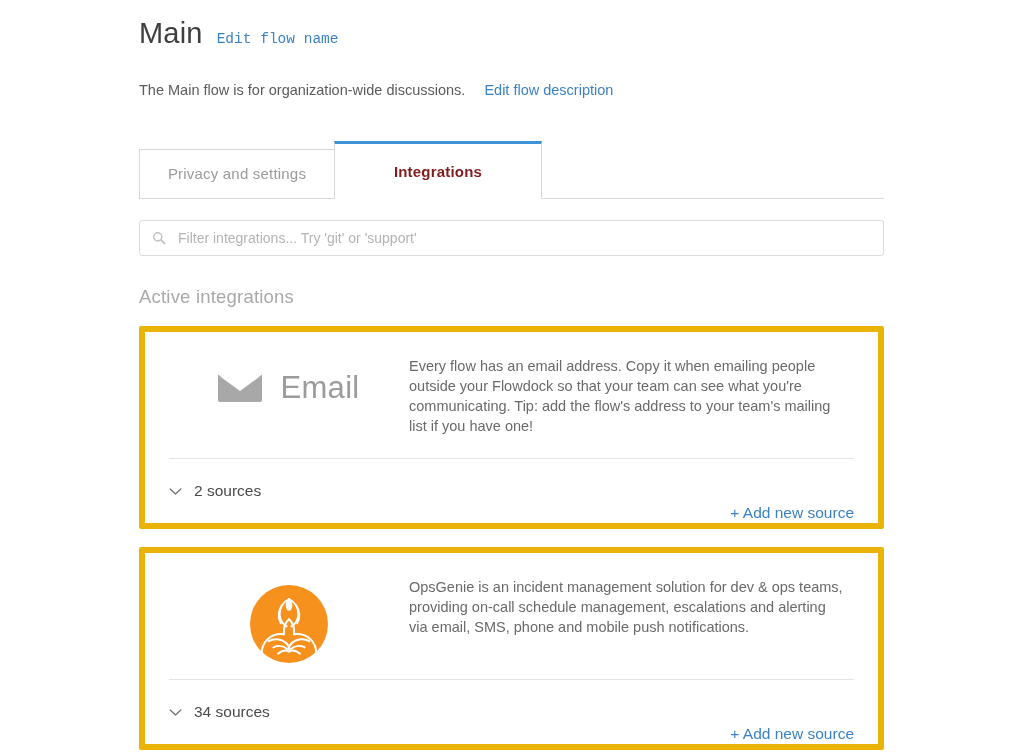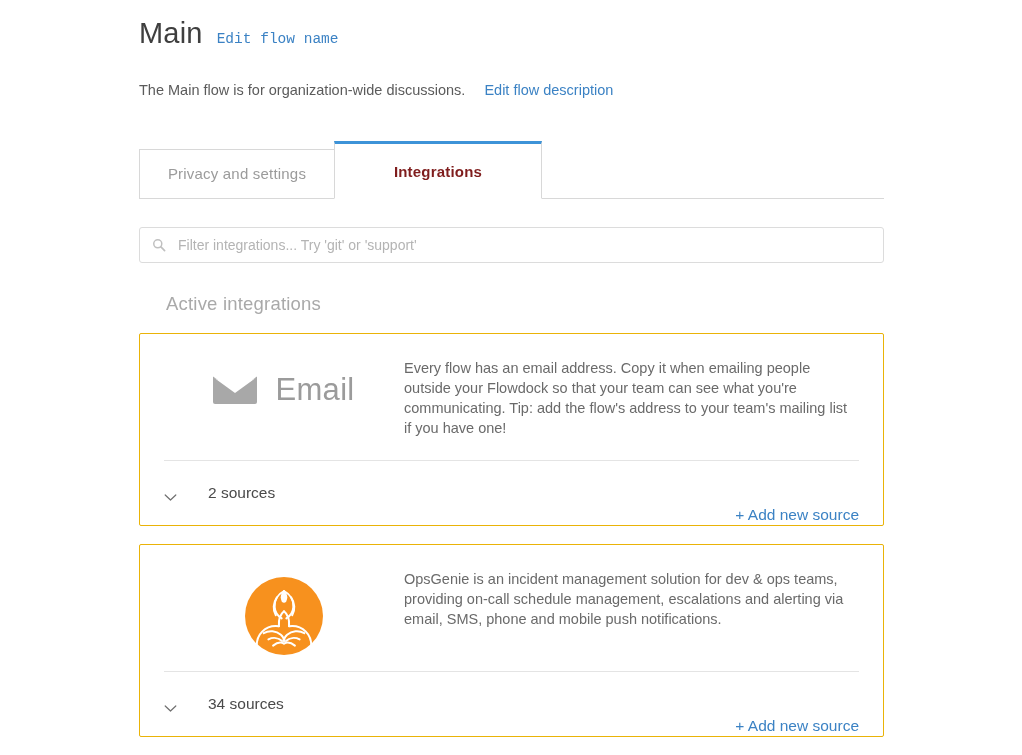--- a/index.html
+++ b/index.html
@@ -103,21 +103,21 @@
     left: 0;
     bottom: 0;
     width: 745px;
     height: 1px;
     background: #d8d8d8;
     z-index: 1;
   }
 
   
   .search-box {
-    margin-top: 28px;
+    margin-top: 21px;
     box-sizing: border-box;
     width: 745px;
     height: 36px;
     border: 1px solid #dcdcdc;
     border-radius: 3px;
     display: flex;
     align-items: center;
     padding: 0 12px;
     background: #ffffff;
   }
@@ -141,28 +141,27 @@
     color: #b4b4b4;
   }
 
   
   .section-heading {
     margin-top: 30px;
     font-size: 18.5px;
     color: #a9a9a9;
     font-weight: 400;
     letter-spacing: 0.2px;
-    margin-left: 27px;
   }
 
   
   .card {
     box-sizing: border-box;
     width: 745px;
-    border: 1px solid #eab308;
+    border: 6px solid #eab308;
     border-radius: 2px;
     background: #ffffff;
     margin-top: 18px;
   }
   .card-body {
     display: flex;
     align-items: flex-start;
     padding: 22px 24px 0 24px;
     min-height: 104px;
   }
@@ -209,24 +208,22 @@
   .card-footer {
     margin: 0 24px;
     border-top: 1px solid #e4e4e4;
     height: 64px;
     display: flex;
     align-items: center;
     justify-content: space-between;
   }
   .sources-toggle {
     display: flex;
-    align-items: center;
     cursor: pointer;
     user-select: none;
-    gap: 19px;
   }
   .chevron-icon {
     width: 13px;
     height: 9px;
     margin-right: 12px;
     flex: 0 0 auto;
   }
   .sources-label {
     font-size: 15.5px;
     color: #4a4a4a;

